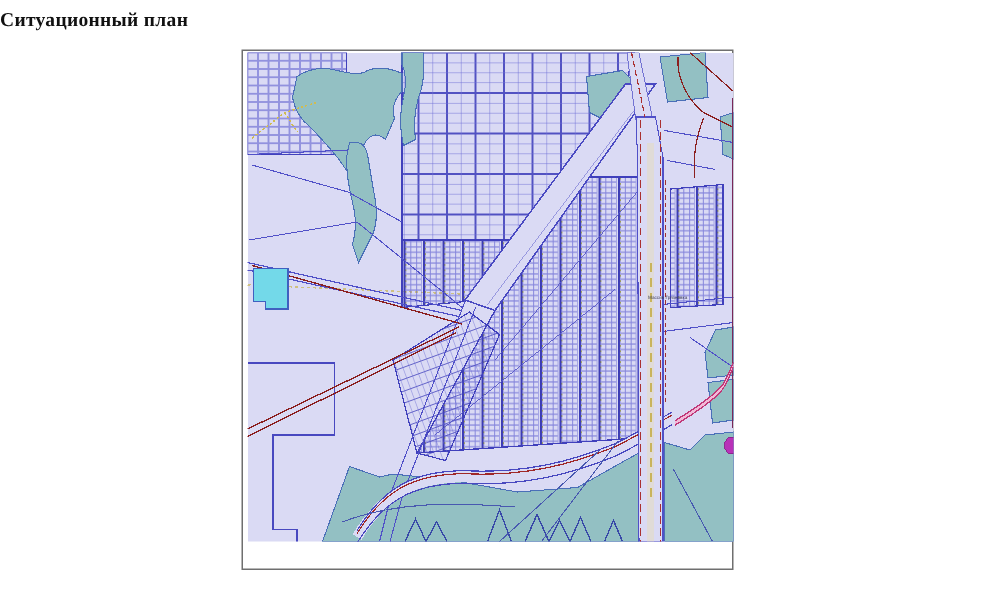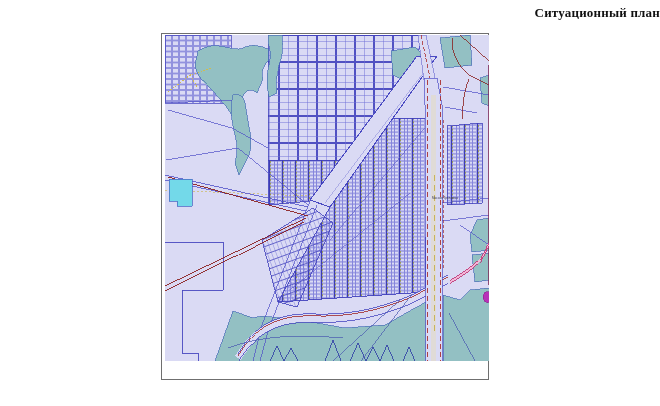--- a/index.html
+++ b/index.html
@@ -1,18 +1,18 @@
 <!DOCTYPE html>
 <html><head>
 <meta charset="utf-8">
 <style>
   html,body{margin:0;padding:0;background:#ffffff;}
   #stage{position:relative;width:660px;height:406px;background:#ffffff;overflow:hidden;
          font-family:"Liberation Serif",serif;}
-  #title{position:absolute;top:5px;left:0;width:660px;text-align:right;
+  #title{position:absolute;top:5px;left:0;width:660px;text-align:left;
          font-size:13px;font-weight:bold;color:#111;letter-spacing:.2px;}
   #frame{position:absolute;left:161px;top:33px;width:328px;height:347px;
          box-sizing:border-box;border:1px solid #6f6f6f;background:#ffffff;}
   #mapsvg{position:absolute;left:165px;top:35px;}
   .maplabel{font-family:"Liberation Sans",sans-serif;font-size:3.1px;fill:#3a3a55;}
 </style>
 </head>
 <body>
 
 <div id="stage">

